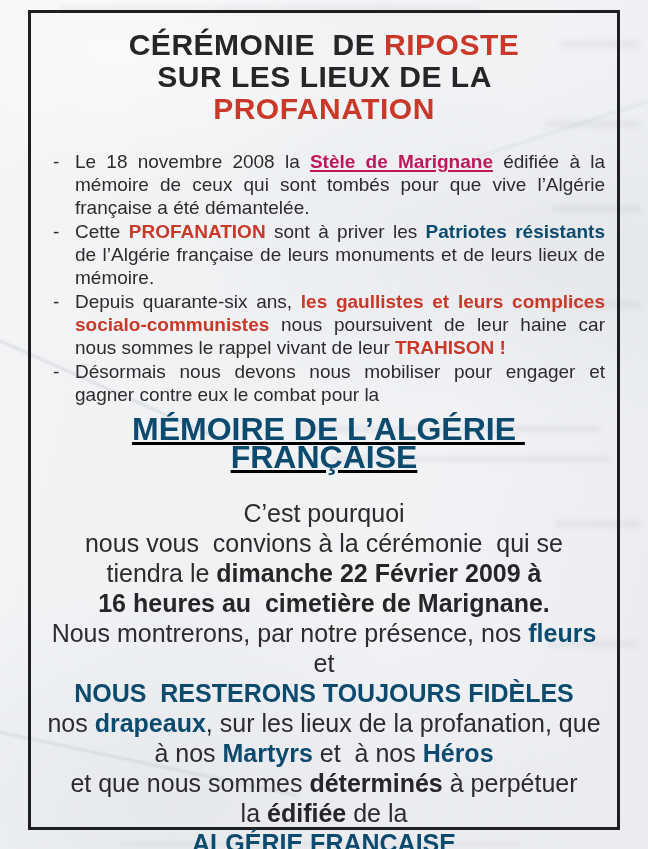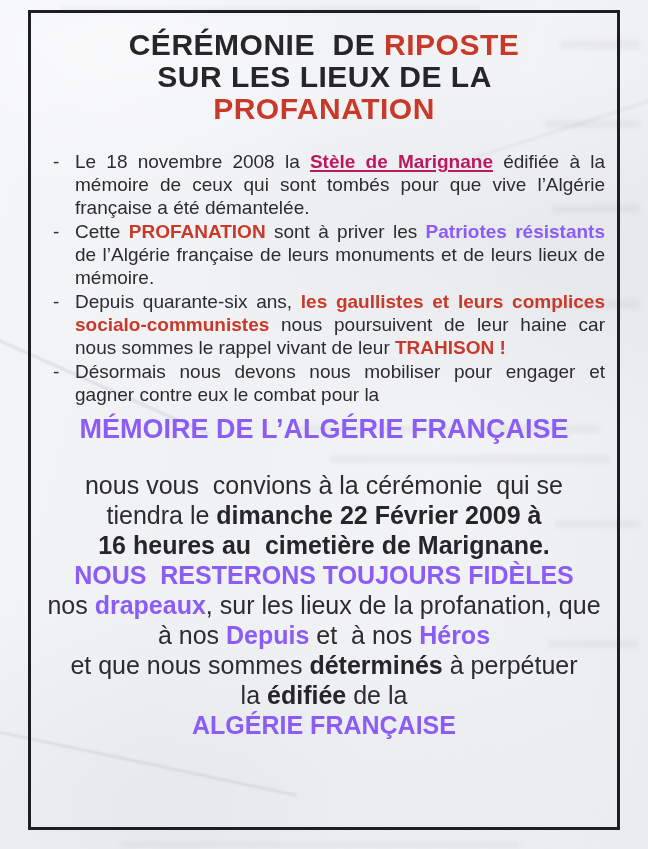--- a/index.html
+++ b/index.html
@@ -40,39 +40,39 @@
   .frame{
     position:absolute;left:28px;top:10px;width:592px;height:820px;
     border:3px solid #1e1f21;
     box-sizing:border-box;
     padding:14px 12px 0 12px;
   }
   .seg{white-space:pre-wrap;}
   .seg.k{color:#2c2c2e;}
   .seg.b{color:#262628;font-weight:bold;}
   .seg.r{color:#c9392a;font-weight:bold;}
-  .seg.p{color:#8b5cf6;font-weight:bold;}
+  .seg.p{color:#0c4a6e;font-weight:bold;}
   .seg.pu{color:#be185d;font-weight:bold;text-decoration:underline;text-decoration-thickness:2px;text-underline-offset:2px;}
   .seg.bu{color:#262628;font-weight:bold;text-decoration-thickness:2px;text-underline-offset:3px;}
 
   .title{
     text-align:center;font-size:30px;line-height:32px;font-weight:bold;
     letter-spacing:.5px;margin:2px 0 0 0;
   }
   .bullets{
     list-style:none;margin:25px 0 0 0;padding:0;
     font-size:19px;line-height:23px;color:#2c2c2e;
   }
   .bullets li{
     position:relative;padding-left:24px;margin:0 0 1px 8px;
     text-align:justify;
   }
   .bullets .dash{position:absolute;left:2px;top:0;color:#2c2c2e;}
   .memoire{
-    text-align:center;font-size:27px;line-height:28px;margin-top:9px;
+    text-align:center;font-size:32px;line-height:28px;margin-top:9px;text-decoration:underline;
   }
   .center-block{
     text-align:center;font-size:25px;line-height:30px;margin-top:27px;color:#2c2c2e;
   }
   .center-block .line{min-height:30px;}
   .line{white-space:pre-wrap;}
 </style>
 </head>
 <body>
 
@@ -103,24 +103,26 @@
   <ul class="bullets">
       <li><span class="dash">-</span><span class="seg k">Le 18 novembre 2008 la </span><span class="seg pu">Stèle de Marignane</span><span class="seg k"> édifiée à la mémoire de ceux qui sont tombés pour que vive l’Algérie française a été démantelée.</span></li>
       <li><span class="dash">-</span><span class="seg k">Cette </span><span class="seg r">PROFANATION</span><span class="seg k"> sont à priver les </span><span class="seg p">Patriotes résistants</span><span class="seg k"> de l’Algérie française de leurs monuments et de leurs lieux de mémoire.</span></li>
       <li><span class="dash">-</span><span class="seg k">Depuis quarante-six ans, </span><span class="seg r">les gaullistes et leurs complices socialo-communistes</span><span class="seg k"> nous poursuivent de leur haine car nous sommes le rappel vivant de leur </span><span class="seg r">TRAHISON !</span></li>
       <li><span class="dash">-</span><span class="seg k">Désormais nous devons nous mobiliser pour engager et gagner contre eux le combat pour la</span></li>
     </ul>
   <div class="memoire">
       <div class="line"><span class="seg p">MÉMOIRE DE L’ALGÉRIE FRANÇAISE</span></div>
     </div>
   <div class="center-block">
+      <div class="line"><span class="seg k">C’est pourquoi</span></div>
       <div class="line"><span class="seg k">nous vous  convions à la cérémonie  qui se</span></div>
       <div class="line"><span class="seg k">tiendra le </span><span class="seg bu">dimanche 22 Février 2009 à</span></div>
       <div class="line"><span class="seg bu">16 heures au  cimetière de Marignane</span><span class="seg b">.</span></div>
+      <div class="line"><span class="seg k">Nous montrerons, par notre présence, nos </span><span class="seg p">fleurs</span><span class="seg k"> et</span></div>
       <div class="line"><span class="seg p">NOUS  RESTERONS TOUJOURS FIDÈLES</span></div>
       <div class="line"><span class="seg k">nos </span><span class="seg p">drapeaux</span><span class="seg k">, sur les lieux de la profanation, que</span></div>
-      <div class="line"><span class="seg k">à nos </span><span class="seg p">Depuis</span><span class="seg k"> et  à nos </span><span class="seg p">Héros</span></div>
+      <div class="line"><span class="seg k">à nos </span><span class="seg p">Martyrs</span><span class="seg k"> et  à nos </span><span class="seg p">Héros</span></div>
       <div class="line"><span class="seg k">et que nous sommes </span><span class="seg b">déterminés</span><span class="seg k"> à perpétuer</span></div>
       <div class="line"><span class="seg k">la </span><span class="seg b">édifiée</span><span class="seg k"> de la</span></div>
       <div class="line"><span class="seg p">ALGÉRIE FRANÇAISE</span></div>
     </div>
 
 </div>
 
 </body></html>

